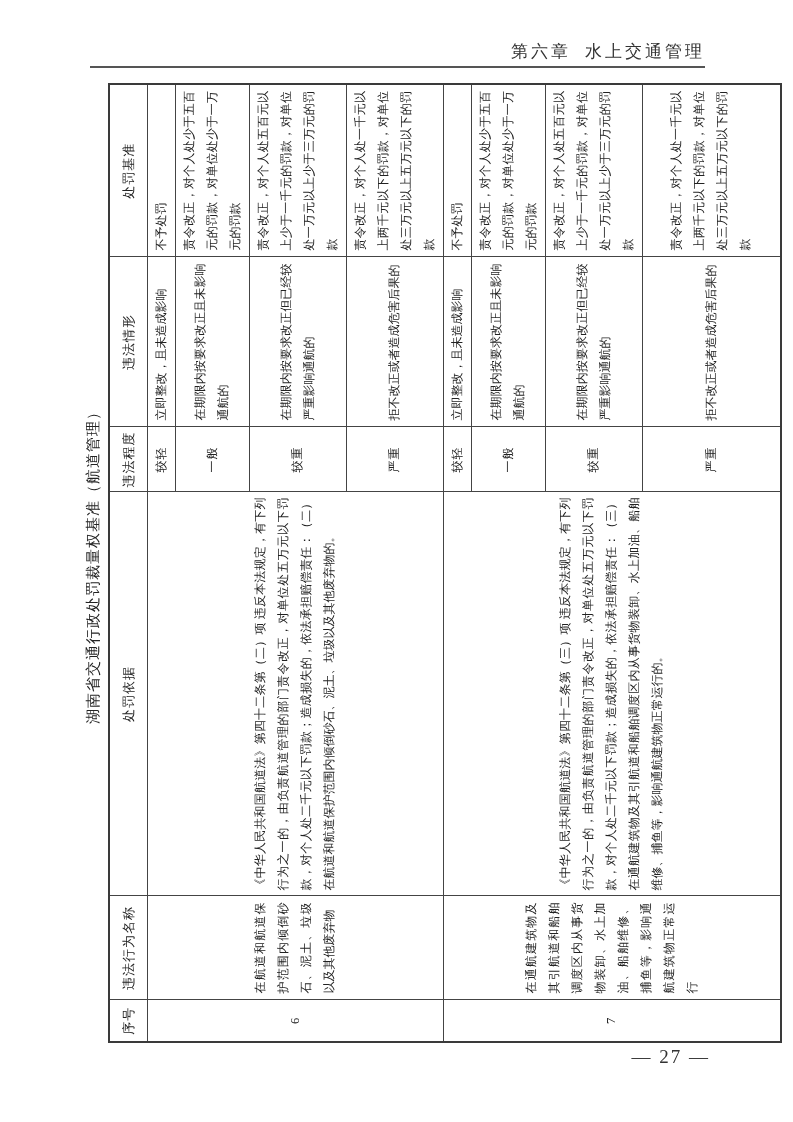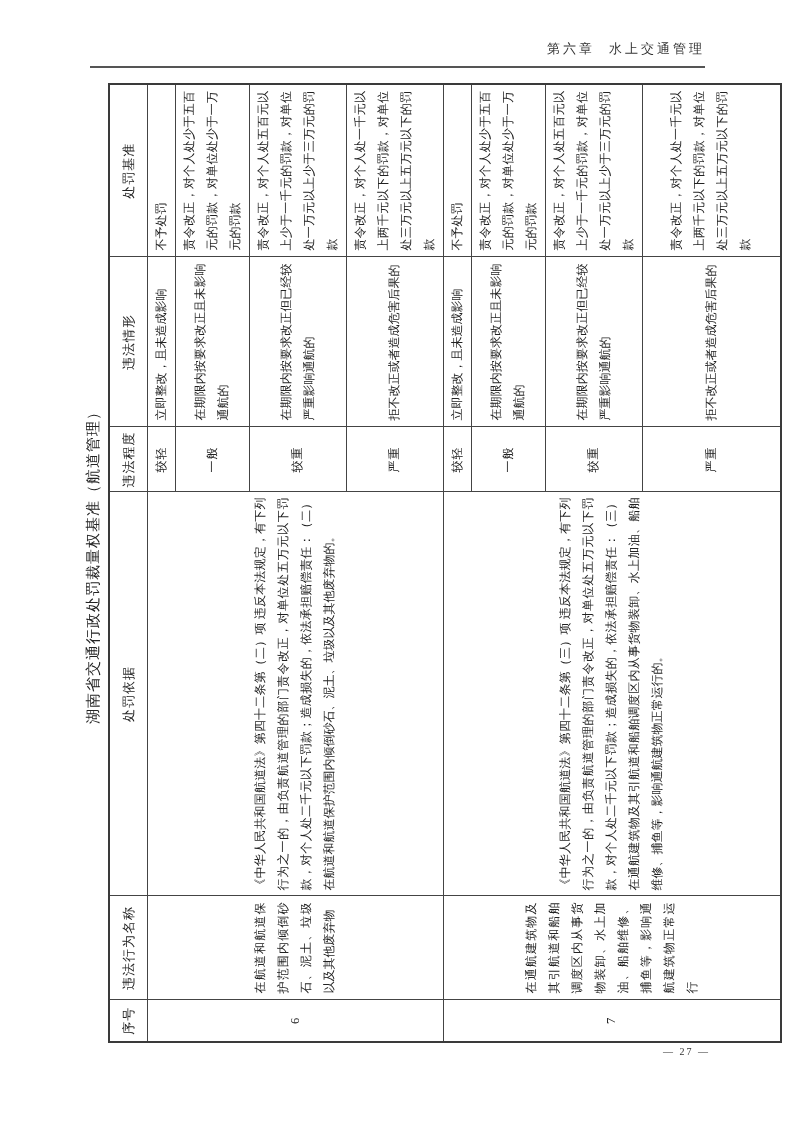--- a/index.html
+++ b/index.html
@@ -4,31 +4,31 @@
 <style>
   html,body{margin:0;padding:0;}
   body{
     width:793px;height:1122px;position:relative;overflow:hidden;
     background:#ffffff;color:#222;
     font-family:"Liberation Serif","DejaVu Serif",serif;
   }
   
   .page-header{
     position:absolute;top:40px;left:90px;width:615px;
-    text-align:right;font-size:13px;color:#333;letter-spacing:3px;
+    text-align:right;font-size:17px;color:#333;letter-spacing:3px;
   }
   .page-header .chapter{margin-right:14px;}
   .header-rule{
     position:absolute;top:66px;left:90px;width:615px;height:0;
     border-top:2px solid #555;
   }
   
   .page-footer{
     position:absolute;top:1046px;left:560px;width:150px;
-    text-align:right;font-size:10px;color:#333;letter-spacing:2px;
+    text-align:right;font-size:19px;color:#333;letter-spacing:2px;
   }
   
   .rotated-block{
     position:absolute;left:-78px;top:247px;width:958px;height:634px;
     transform:rotate(-90deg);
   }
   .table-title{
     height:24px;line-height:18px;text-align:center;
     font-size:15px;color:#222;letter-spacing:1px;
   }

